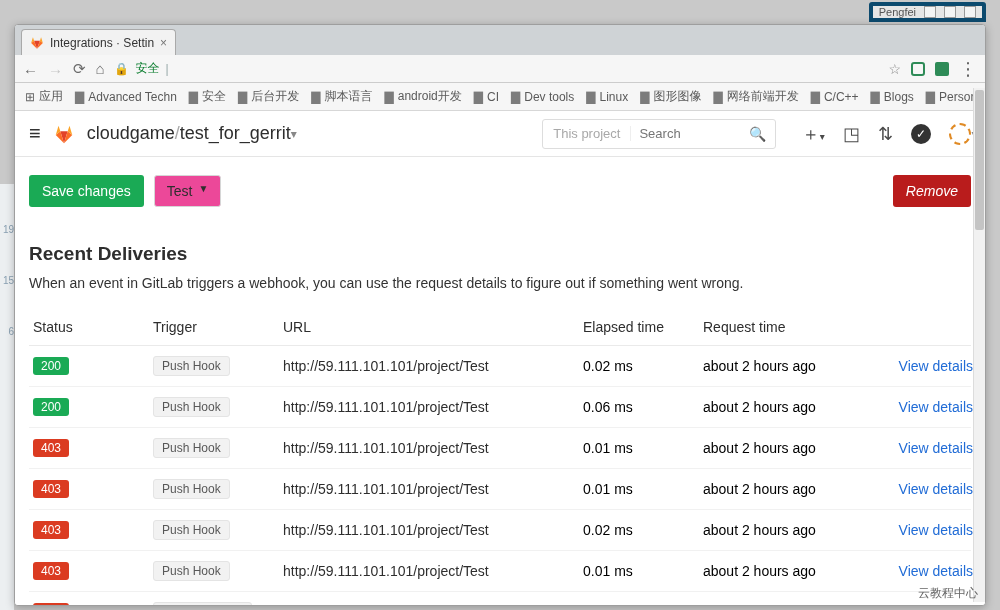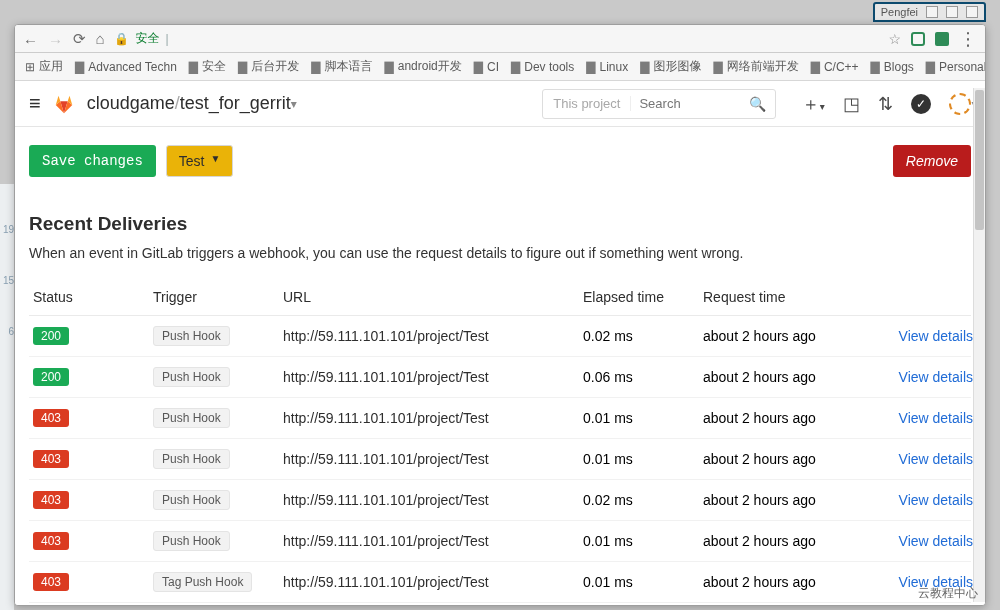--- a/index.html
+++ b/index.html
@@ -8,21 +8,21 @@
   font-size: 14px;
   background: #c8c8c8;
   width: 1000px;
   height: 610px;
   overflow: hidden;
   position: relative;
 }
 .desktop-bg { position:absolute; inset:0; background:#c9c9c9; }
 .window-titlebar {
   position:absolute; top:2px; right:14px; height:20px;
-  background:#e6e6e6; border:2px solid #0c4a6e; border-radius:3px 3px 0 0;
+  background:#e6e6e6; border:4px solid #0c4a6e; border-radius:3px 3px 0 0;
   display:flex; align-items:center; padding:0 6px; font-size:11px; color:#555; gap:8px;
 }
 .window-titlebar .winbtn { width:12px; height:12px; border:1px solid #999; background:#f4f4f4; }
 .browser {
   position:absolute;
   top:24px; left:14px; right:14px; bottom:4px;
   background:#fff;
   border:1px solid #9e9e9e;
   border-radius:4px;
   box-shadow:0 2px 8px rgba(0,0,0,.25);
@@ -90,22 +90,22 @@
 .dashed-circle {
   width:22px; height:22px; border:2px dashed #e08a24; border-radius:50%;
   display:flex; align-items:center; justify-content:center;
 }
 .dashed-circle::after{content:"▾"; font-size:10px; position:relative; left:14px; color:#888;}
 
 .action-row {
   padding:18px 14px 10px; display:flex; align-items:center; gap:10px;
 }
 .btn { border-radius:3px; padding:7px 12px; font-size:14px; cursor:pointer; border:1px solid transparent; }
-.btn-green { background:#1aaa55; color:#fff;font-family:Liberation Mono, monospace; }
-.btn-white { background:#eab308; border-color:#d6d6d6; color:#2e2e2e; display:flex; gap:6px;}
+.btn-green { background:#1aaa55; color:#fff; }
+.btn-white { background:#ec4899; border-color:#d6d6d6; color:#2e2e2e; display:flex; gap:6px;}
 .btn-red { background:#b91c1c; color:#fff; margin-left:auto;font-style:italic; }
 
 .content-inner { padding: 26px 14px 8px; }
 .section-title { font-size:19px; font-weight:600; margin-bottom:10px; color:#2e2e2e; }
 .section-desc { color:#333; font-size:14px; margin-bottom:18px; }
 
 .table-head, .row {
   display:grid;
   grid-template-columns: 120px 130px 300px 120px 160px 110px;
   align-items:center;
@@ -142,20 +142,33 @@
 
 <div class="window-titlebar">
   <span>Pengfei</span>
   <span class="winbtn"></span>
   <span class="winbtn"></span>
   <span class="winbtn"></span>
 </div>
 
 <div class="browser">
 
+  <div class="tab-strip">
+    <div class="tab">
+      <svg class="favicon" viewBox="0 0 24 24">
+        <path fill="#e24329" d="M12 22 7 8h10z"></path>
+          <path fill="#fc6d26" d="M12 22 2 12l5-4z"></path>
+          <path fill="#fca326" d="M2 12l5-4-2-6z"></path>
+          <path fill="#fc6d26" d="M12 22l10-10-5-4z"></path>
+          <path fill="#fca326" d="M22 12l-5-4 2-6z"></path>
+      </svg>
+      <span>Integrations · Settin</span>
+      <span class="close-tab">×</span>
+    </div>
+  </div>
 
   <div class="addr-row">
     <span class="navbtn">←</span>
     <span class="navbtn" style="opacity:.35">→</span>
     <span class="navbtn">⟳</span>
     <span class="navbtn">⌂</span>
     <div class="addr-box">
       <span class="lock">🔒</span>
       <span class="secure">安全</span>
       <span style="color:#9aa">|</span>

